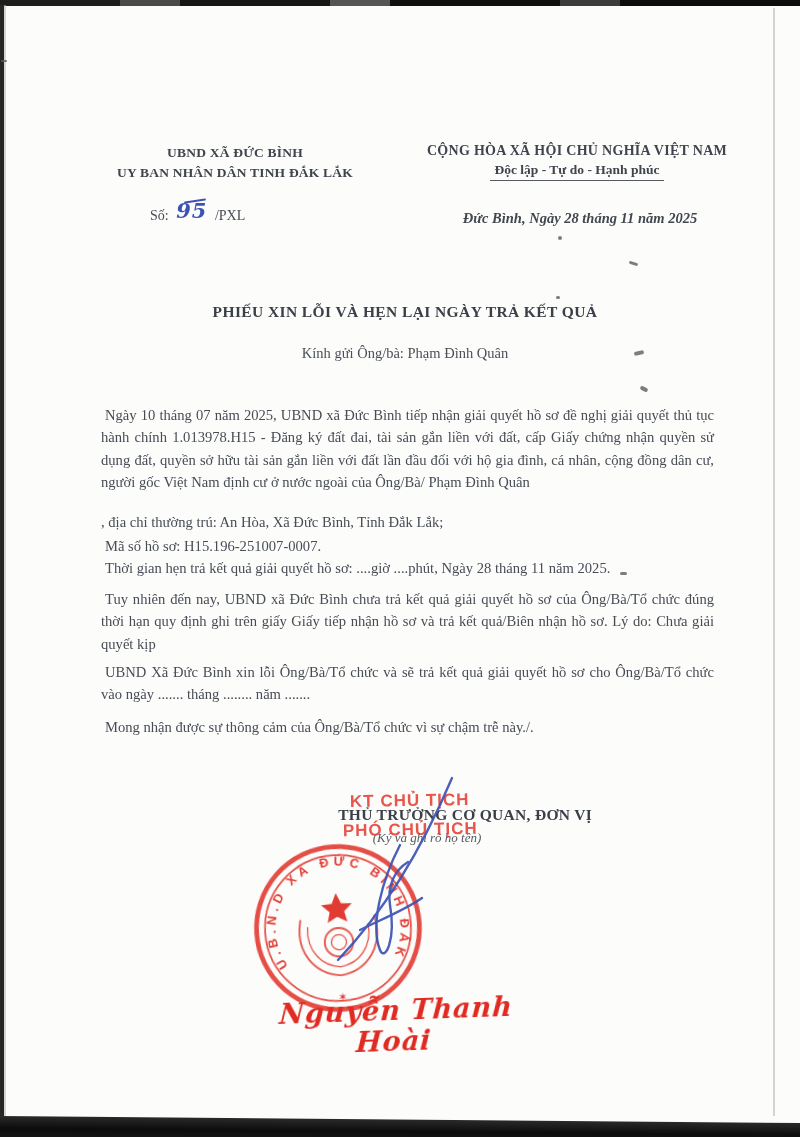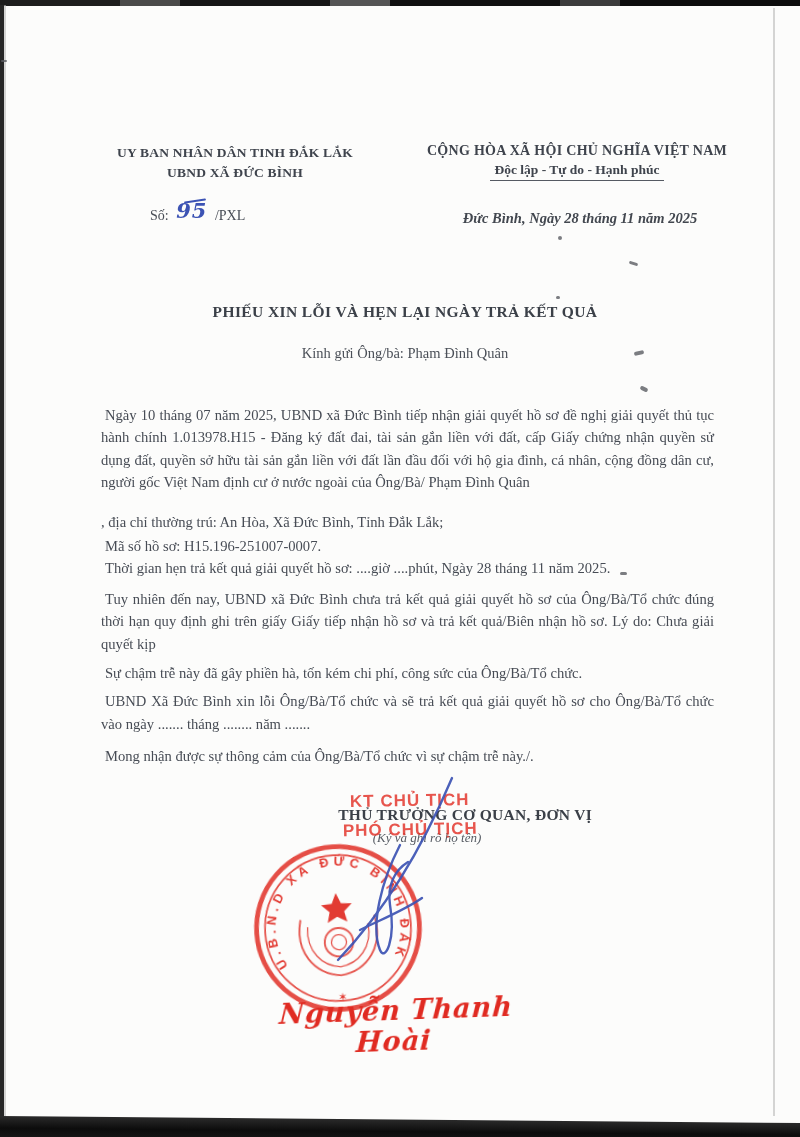--- a/index.html
+++ b/index.html
@@ -65,22 +65,22 @@
   <div class="speck" style="left:640px;top:387px;width:8px;height:4px;transform:rotate(25deg);"></div>
   <div class="speck" style="left:620px;top:572px;width:7px;height:3px;"></div>
   <div class="speck" style="left:558px;top:236px;width:4px;height:4px;border-radius:50%;"></div>
   <div class="speck" style="left:556px;top:296px;width:4px;height:3px;"></div>
   <div class="speck" style="left:1px;top:60px;width:6px;height:2px;"></div>
   <div class="speck" style="left:848px;top:0;width:0;height:0;"></div>
 
   <div class="scan">
 
     <div class="abs hdr-left">
+      <div>UBND XÃ ĐỨC BÌNH</div>
       <div>UY BAN NHÂN DÂN TINH ĐẮK LẮK</div>
-      <div>UBND XÃ ĐỨC BÌNH</div>
     </div>
     <div class="abs hdr-right">
       <div class="l1">CỘNG HÒA XÃ HỘI CHỦ NGHĨA VIỆT NAM</div>
       <div class="l2">Độc lập - Tự do - Hạnh phúc</div>
     </div>
 
     <div class="abs so-line">
       <span>Số:</span>
       <span class="so-hand">95</span>
       <span>/PXL</span>
@@ -89,21 +89,20 @@
 
     <div class="abs doc-title">PHIẾU XIN LỖI VÀ HẸN LẠI NGÀY TRẢ KẾT QUẢ</div>
     <div class="abs salutation">Kính gửi Ông/bà: Phạm Đình Quân</div>
 
     <div class="abs body-text">
       <p>Ngày 10 tháng 07 năm 2025, UBND xã Đức Bình tiếp nhận giải quyết hồ sơ đề nghị giải quyết thủ tục hành chính 1.013978.H15 - Đăng ký đất đai, tài sản gắn liền với đất, cấp Giấy chứng nhận quyền sử dụng đất, quyền sở hữu tài sản gắn liền với đất lần đầu đối với hộ gia đình, cá nhân, cộng đồng dân cư, người gốc Việt Nam định cư ở nước ngoài của Ông/Bà/ Phạm Đình Quân</p>
       <p class="m1 noindent">, địa chỉ thường trú: An Hòa, Xã Đức Bình, Tỉnh Đắk Lắk;</p>
       <p class="m2">Mã số hồ sơ: H15.196-251007-0007.</p>
       <p class="m3">Thời gian hẹn trả kết quả giải quyết hồ sơ: ....giờ ....phút, Ngày 28 tháng 11 năm 2025.</p>
       <p class="m4">Tuy nhiên đến nay, UBND xã Đức Bình chưa trả kết quả giải quyết hồ sơ của Ông/Bà/Tổ chức đúng thời hạn quy định ghi trên giấy Giấy tiếp nhận hồ sơ và trả kết quả/Biên nhận hồ sơ. Lý do: Chưa giải quyết kịp</p>
-      <p class="m5">Sự chậm trễ này đã gây phiền hà, tốn kém chi phí, công sức của Ông/Bà/Tổ chức.</p>
       <p class="m6">UBND Xã Đức Bình xin lỗi Ông/Bà/Tổ chức và sẽ trả kết quả giải quyết hồ sơ cho Ông/Bà/Tổ chức vào ngày ....... tháng ........ năm .......</p>
       <p class="m7">Mong nhận được sự thông cảm của Ông/Bà/Tổ chức vì sự chậm trễ này./.</p>
     </div>
 
     <div class="abs red-overlay">
       <div class="r1">KT CHỦ TỊCH</div>
       <div class="r2">PHÓ CHỦ TỊCH</div>
     </div>
     <div class="abs sign-title">THỦ TRƯỞNG CƠ QUAN, ĐƠN VỊ</div>
     <div class="abs sign-note">(Ký và ghi rõ họ tên)</div>

